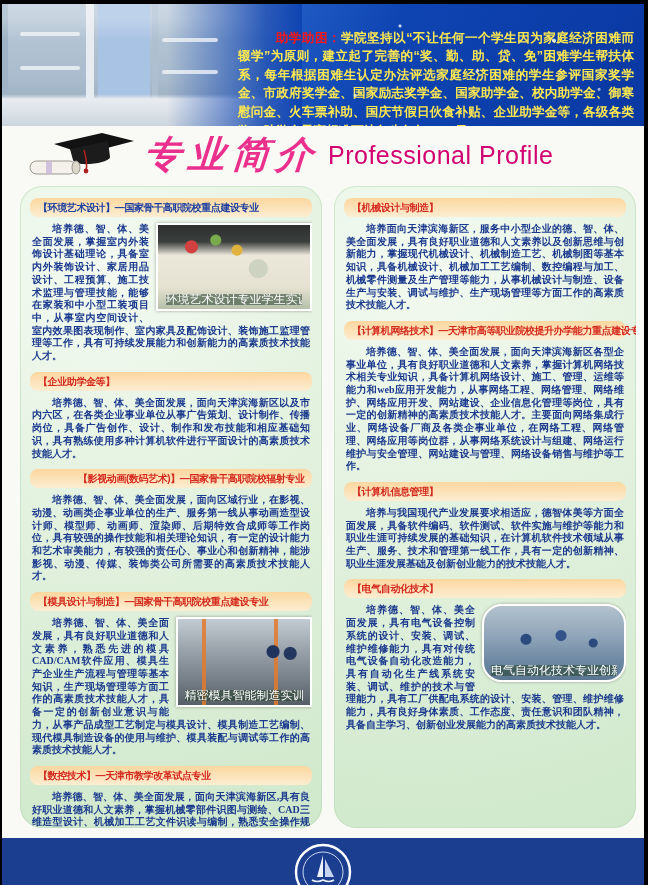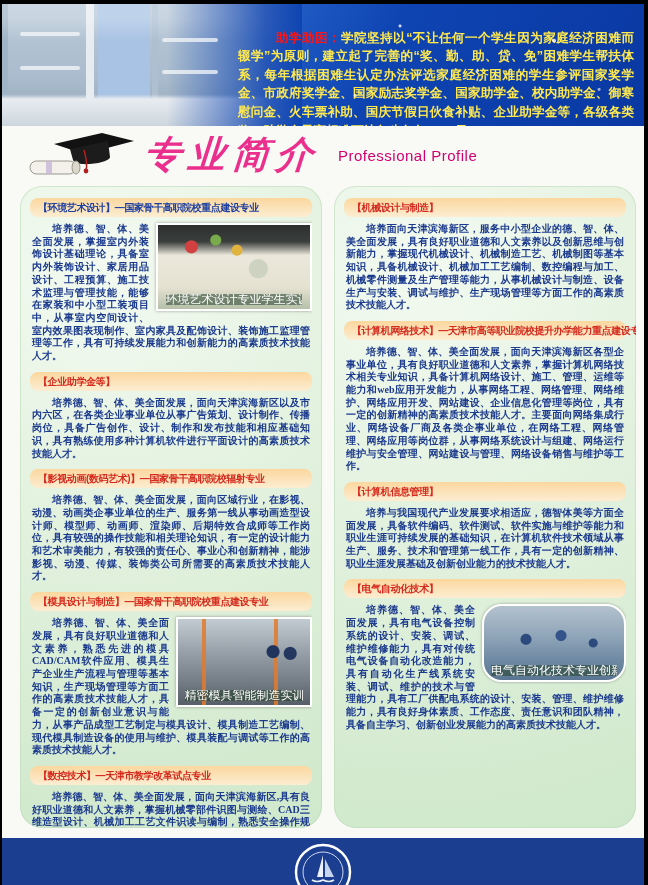--- a/index.html
+++ b/index.html
@@ -29,21 +29,21 @@
   .dorm .bunk{position:absolute;background:rgba(245,248,250,.75);border-radius:2px;}
   .banner-text{position:absolute;right:10px;top:12px;width:396px;color:#ffe94e;
     font-size:12.6px;line-height:18.6px;font-weight:700;text-align:justify;text-indent:3em;
     font-family:"Liberation Sans",sans-serif;}
   .banner-text .lab{color:#ff1515;}
 
   
   .pheader{position:relative;height:58px;display:flex;align-items:center;padding-left:24px;background:#f9faf6;}
   .title-zh{font-family:"Liberation Serif",serif;font-style:italic;font-weight:700;
     font-size:37px;color:#ea2f8d;letter-spacing:7px;margin-left:10px;transform:skewX(-4deg);}
-  .title-en{font-size:15px;color:#d20070;margin-left:18px;letter-spacing:.5px;}
+  .title-en{font-size:25px;color:#d20070;margin-left:8px;letter-spacing:.5px;}
 
   
   .cols{display:flex;gap:12px;padding:2px 8px 0 18px;height:642px;}
   .panel{flex:1;border-radius:22px;padding:10px 10px 8px;overflow:hidden;
     background:radial-gradient(circle at 28% 12%, #f3faf1 0%, #e2f1de 45%, #cfe8cb 100%);
     box-shadow:inset 0 0 0 1px rgba(190,220,185,.6);}
 
   .sec-title{background:linear-gradient(180deg,#fbd79e,#fcedd2);border-radius:8px;
     padding:3px 8px 2px;margin:2px 0 3px;}
   .sec-title-text{font-size:10px;font-weight:700;letter-spacing:-0.4px;white-space:nowrap;display:block;}
@@ -129,21 +129,21 @@
       <span class="sec-title-text" style="color: rgb(212, 42, 30);">【企业助学金等】</span>
     </div>
     <div class="sec-body">
 
       <p class="sec-text">培养德、智、体、美全面发展，面向天津滨海新区以及市内六区，在各类企业事业单位从事广告策划、设计制作、传播岗位，具备广告创作、设计、制作和发布技能和相应基础知识，具有熟练使用多种计算机软件进行平面设计的高素质技术技能人才。</p>
     </div>
   </section>
 
   <section class="sec">
     <div class="sec-title">
-      <span class="sec-title-text" style="color: rgb(212, 42, 30);">【影视动画(数码艺术)】—国家骨干高职院校辐射专业</span>
+      <span class="sec-title-text" style="color: rgb(212, 42, 30); margin-left: 40px;">【影视动画(数码艺术)】—国家骨干高职院校辐射专业</span>
     </div>
     <div class="sec-body">
 
       <p class="sec-text">培养德、智、体、美全面发展，面向区域行业，在影视、动漫、动画类企事业单位的生产、服务第一线从事动画造型设计师、模型师、动画师、渲染师、后期特效合成师等工作岗位，具有较强的操作技能和相关理论知识，有一定的设计能力和艺术审美能力，有较强的责任心、事业心和创新精神，能涉影视、动漫、传媒、装饰类公司所需要的高素质技术技能人才。</p>
     </div>
   </section>
 
   <section class="sec">
     <div class="sec-title">
       <span class="sec-title-text" style="color: rgb(212, 42, 30);">【模具设计与制造】—国家骨干高职院校重点建设专业</span>

